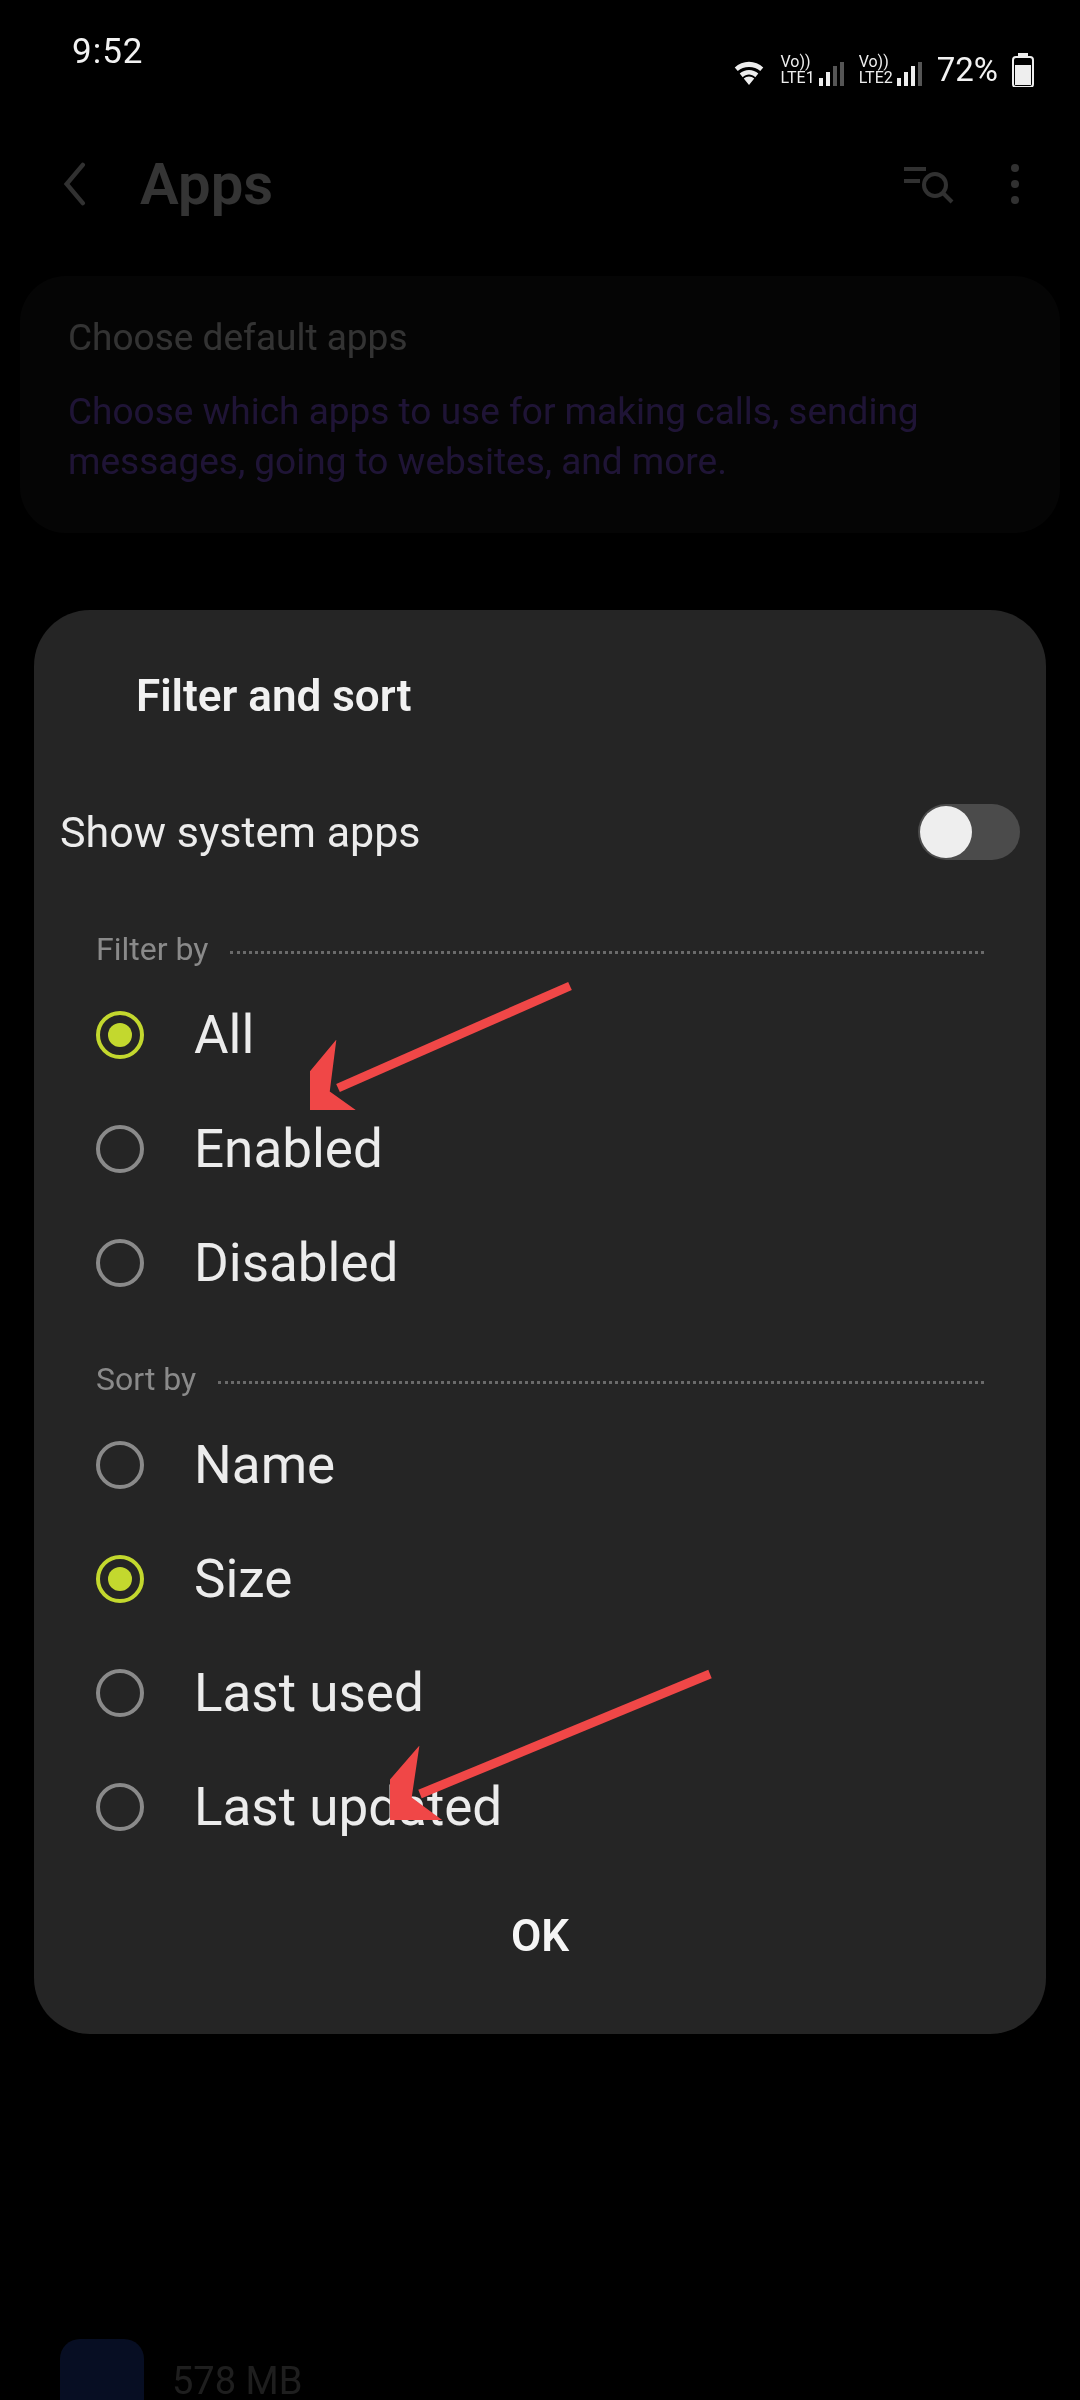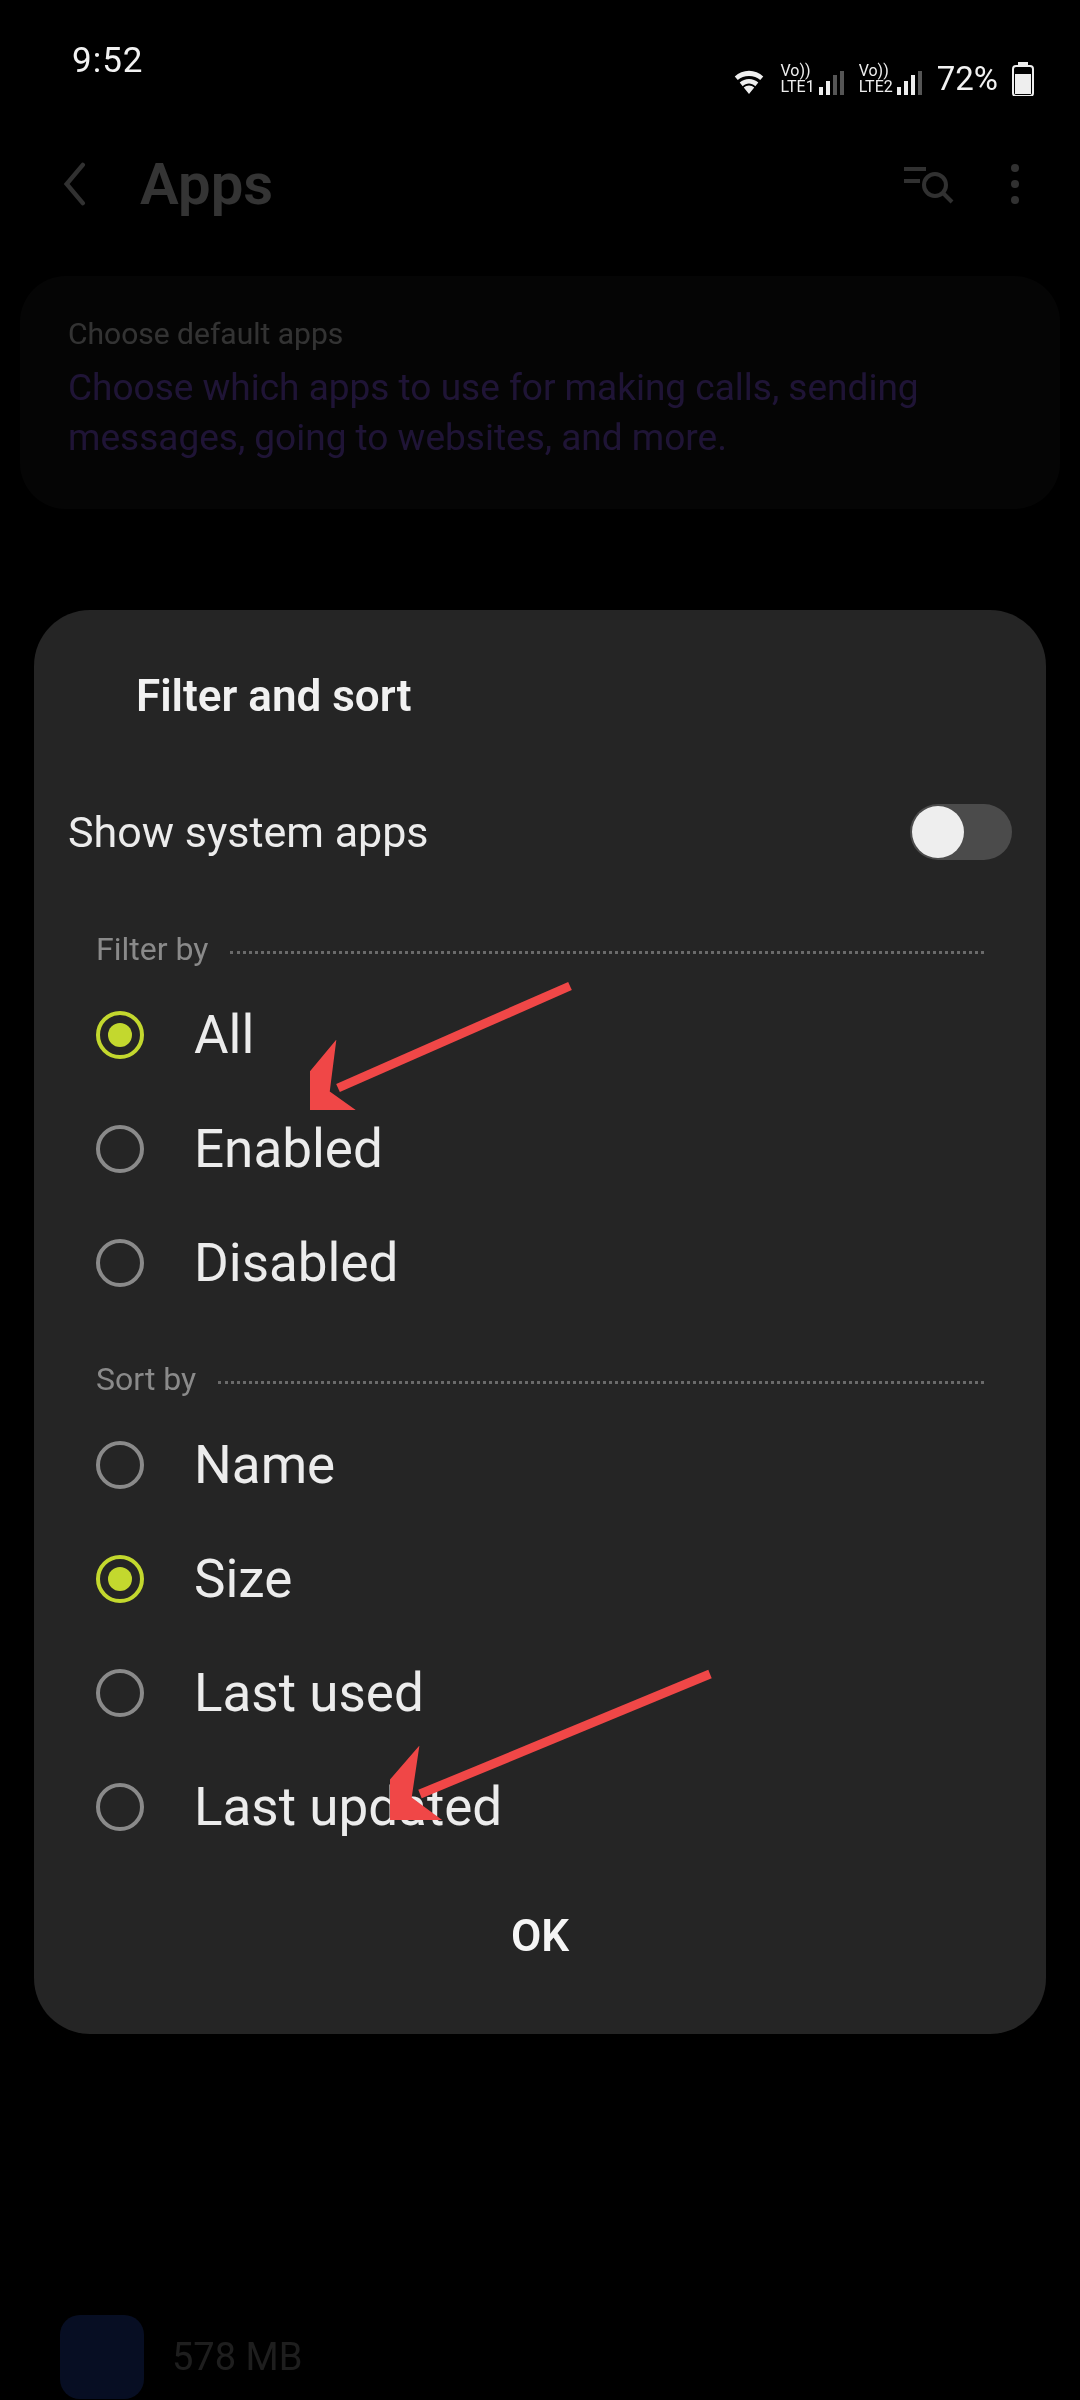--- a/index.html
+++ b/index.html
@@ -11,21 +11,21 @@
       color: #eaeaea;
       overflow: hidden;
       position: relative;
     }
 
     
     .status-bar {
       display: flex;
       justify-content: space-between;
       align-items: center;
-      padding: 23px 46px 14px 72px;
+      padding: 14px 46px 14px 72px;
       font-size: 35px;
       color: #f2f2f2;
     }
     .status-time { font-weight: 400; letter-spacing: 1px; }
     .status-icons { display: flex; align-items: center; gap: 14px; margin-top: 36px; }
     .status-icons > span { display: inline-flex; align-items: center; }
     .battery-text { font-size: 33px; }
 
     
     .page-bg {
@@ -42,21 +42,21 @@
       gap: 52px;
     }
     .appbar-title { font-size: 58px; font-weight: 600; color: #eee; flex: 1; }
     .appbar-icons { display: flex; gap: 56px; align-items: center; padding-right: 20px; }
     .card {
       margin: 18px 20px;
       background: #171717;
       border-radius: 46px;
       padding: 40px 48px 46px;
     }
-    .card-title { font-size: 30px; color: #e8e8e8; margin-bottom: 12px; }
+    .card-title { font-size: 37px; color: #e8e8e8; margin-bottom: 28px; }
     .card-desc { font-size: 37px; color: #8b5cf6; line-height: 1.35; }
     .list-bg-item { padding: 28px 60px; }
     .app-entry { display: flex; align-items: center; gap: 28px; }
     .app-entry .dot { width: 84px; height: 84px; border-radius: 20px; background: #2040a0; }
     .app-entry .txt { font-size: 38px; color: #888; }
 
     
     .dialog {
       position: absolute;
       left: 34px; right: 34px;
@@ -69,21 +69,21 @@
     .dialog-title {
       font-size: 44px;
       font-weight: 600;
       color: #f1f1f1;
       padding: 0 62px 52px;
       margin-left: 40px;
     }
     .row {
       display: flex;
       align-items: center;
-      padding: 30px 34px;
+      padding: 30px 26px;
     }
     .row-label { font-size: 43px; color: #ececec; flex: 1; }
     .row.option { padding: 26px 62px; }
     .row.option .row-label { padding-left: 50px; font-size: 53px; }
 
     
     .switch {
       width: 102px; height: 56px;
       background: #4b4b4b;
       border-radius: 40px;

